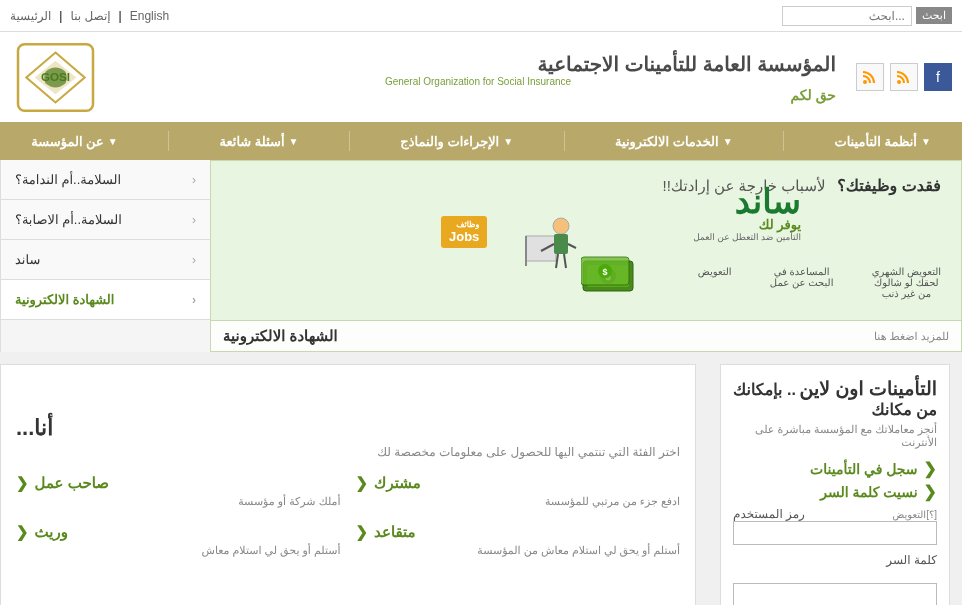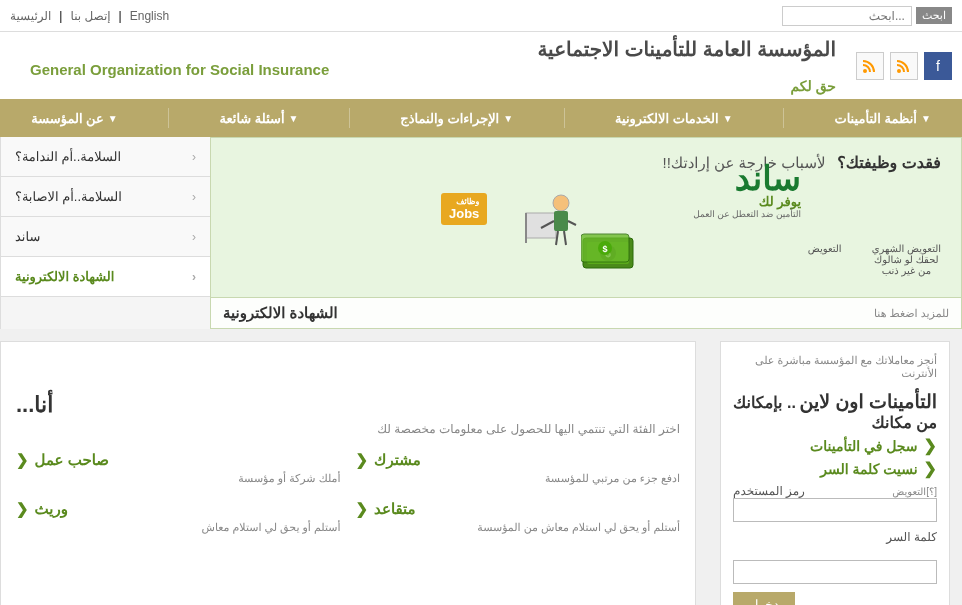--- a/index.html
+++ b/index.html
@@ -48,25 +48,25 @@
     }
     .logo-text {
       text-align: right;
     }
     .logo-text .ar-name {
       font-size: 20px;
       font-weight: bold;
       color: #4a4a4a;
     }
     .logo-text .en-name {
-      font-size: 15px;
+      font-size: 10px;
       color: #7a9e3b;
-      font-weight: bold;
+      font-weight: normal;
       direction: ltr;
-      text-align: left;
+      text-align: center;
     }
     .logo-text .slogan {
       font-size: 14px;
       color: #7a9e3b;
       font-weight: bold;
     }
     .logo-icon {
       width: 90px;
       height: 80px;
       display: flex;
@@ -317,20 +317,30 @@
     </div>
 
     <div style="text-align:right; flex:1; padding: 0 20px;">
       <div class="logo-text">
         <div class="ar-name">المؤسسة العامة للتأمينات الاجتماعية</div>
         <div class="en-name">General Organization for Social Insurance</div>
         <div class="slogan">حق لكم</div>
       </div>
     </div>
 
+    <div class="logo-icon">
+      <svg viewBox="0 0 100 90" xmlns="http://www.w3.org/2000/svg">
+
+        <rect x="5" y="5" width="90" height="80" rx="8" fill="none" stroke="#c8a840" stroke-width="3"></rect>
+        <polygon points="50,15 85,45 50,75 15,45" fill="none" stroke="#c8a840" stroke-width="2.5"></polygon>
+        <polygon points="50,25 75,45 50,65 25,45" fill="#c8a840" opacity="0.3"></polygon>
+        <path d="M38,38 Q50,28 62,38 Q65,45 62,52 Q50,62 38,52 Q35,45 38,38Z" fill="#4a7a1a" opacity="0.7"></path>
+        <text x="50" y="49" text-anchor="middle" font-size="14" fill="#4a7a1a" font-weight="bold">GOSI</text>
+      </svg>
+    </div>
   </div>
 
   <div class="nav-bar">
     <div class="nav-item">
       <span class="nav-arrow">▼</span>
       <span>أنظمة التأمينات</span>
     </div>
     <div class="nav-divider"></div>
     <div class="nav-item">
       <span class="nav-arrow">▼</span>
@@ -395,20 +405,21 @@
             <circle cx="27" cy="23" r="8" fill="#3a7a0a"></circle>
             <text x="27" y="27" text-anchor="middle" font-size="10" fill="#fff" font-weight="bold">$</text>
             <rect x="0" y="4" width="48" height="28" rx="3" fill="#6aba2a" stroke="#2a6a0a" stroke-width="1" opacity="0.8"></rect>
             <circle cx="24" cy="18" r="7" fill="#4aaa0a"></circle>
             <text x="24" y="22" text-anchor="middle" font-size="9" fill="#fff" font-weight="bold">$</text>
           </svg>
         </div>
 
         <div style="position:absolute; bottom:52px; right:20px; display:flex; gap:30px; direction:rtl;">
           <div style="font-size:10px; color:#555; text-align:center; max-width:70px;">التعويض الشهري<br>لحقك لو شالوك<br>من غير ذنب</div>
+          <div style="font-size:10px; color:#555; text-align:center; max-width:80px;">المساعدة في البحث عن عمل</div>
           <div style="font-size:10px; color:#555; text-align:center; max-width:60px;">التعويض</div>
         </div>
 
         <div style="position:absolute; bottom:0; left:0; right:0; background:rgba(255,255,255,0.9); padding:6px 12px; border-top:1px solid #c8d8b0; display:flex; justify-content:space-between; align-items:center;">
           <a href="#" style="font-size:11px; color:#888; text-decoration:none; direction:ltr;">للمزيد اضغط هنا</a>
           <div style="font-size:15px; font-weight:bold; color:#333;">الشهادة الالكترونية</div>
         </div>
       </div>
     </div>
 
@@ -428,25 +439,25 @@
       <div class="sidebar-tab active">
         <span class="arrow-left">‹</span>
         <span>الشهادة الالكترونية</span>
       </div>
     </div>
   </div>
 
   <div class="bottom-section">
 
     <div class="login-box">
-      <div style="font-size:11px; color:#888; text-align:right; margin-bottom:10px;">أنجز معاملاتك مع المؤسسة مباشرة على الأنترنت</div>
       <div style="text-align:right; margin-bottom:4px;">
         <span style="font-size:19px; font-weight:bold; color:#333;">التأمينات اون لاين</span>
         <span style="font-size:16px; font-weight:bold; color:#333;">.. بإمكانك من مكانك</span>
       </div>
+      <div style="font-size:11px; color:#888; text-align:right; margin-bottom:10px;">أنجز معاملاتك مع المؤسسة مباشرة على الأنترنت</div>
 
       <div class="login-link-item">
         <span class="arrow">❮</span>
         <span>سجل في التأمينات</span>
       </div>
       <div class="login-link-item">
         <span class="arrow">❮</span>
         <span>نسيت كلمة السر</span>
       </div>
 

